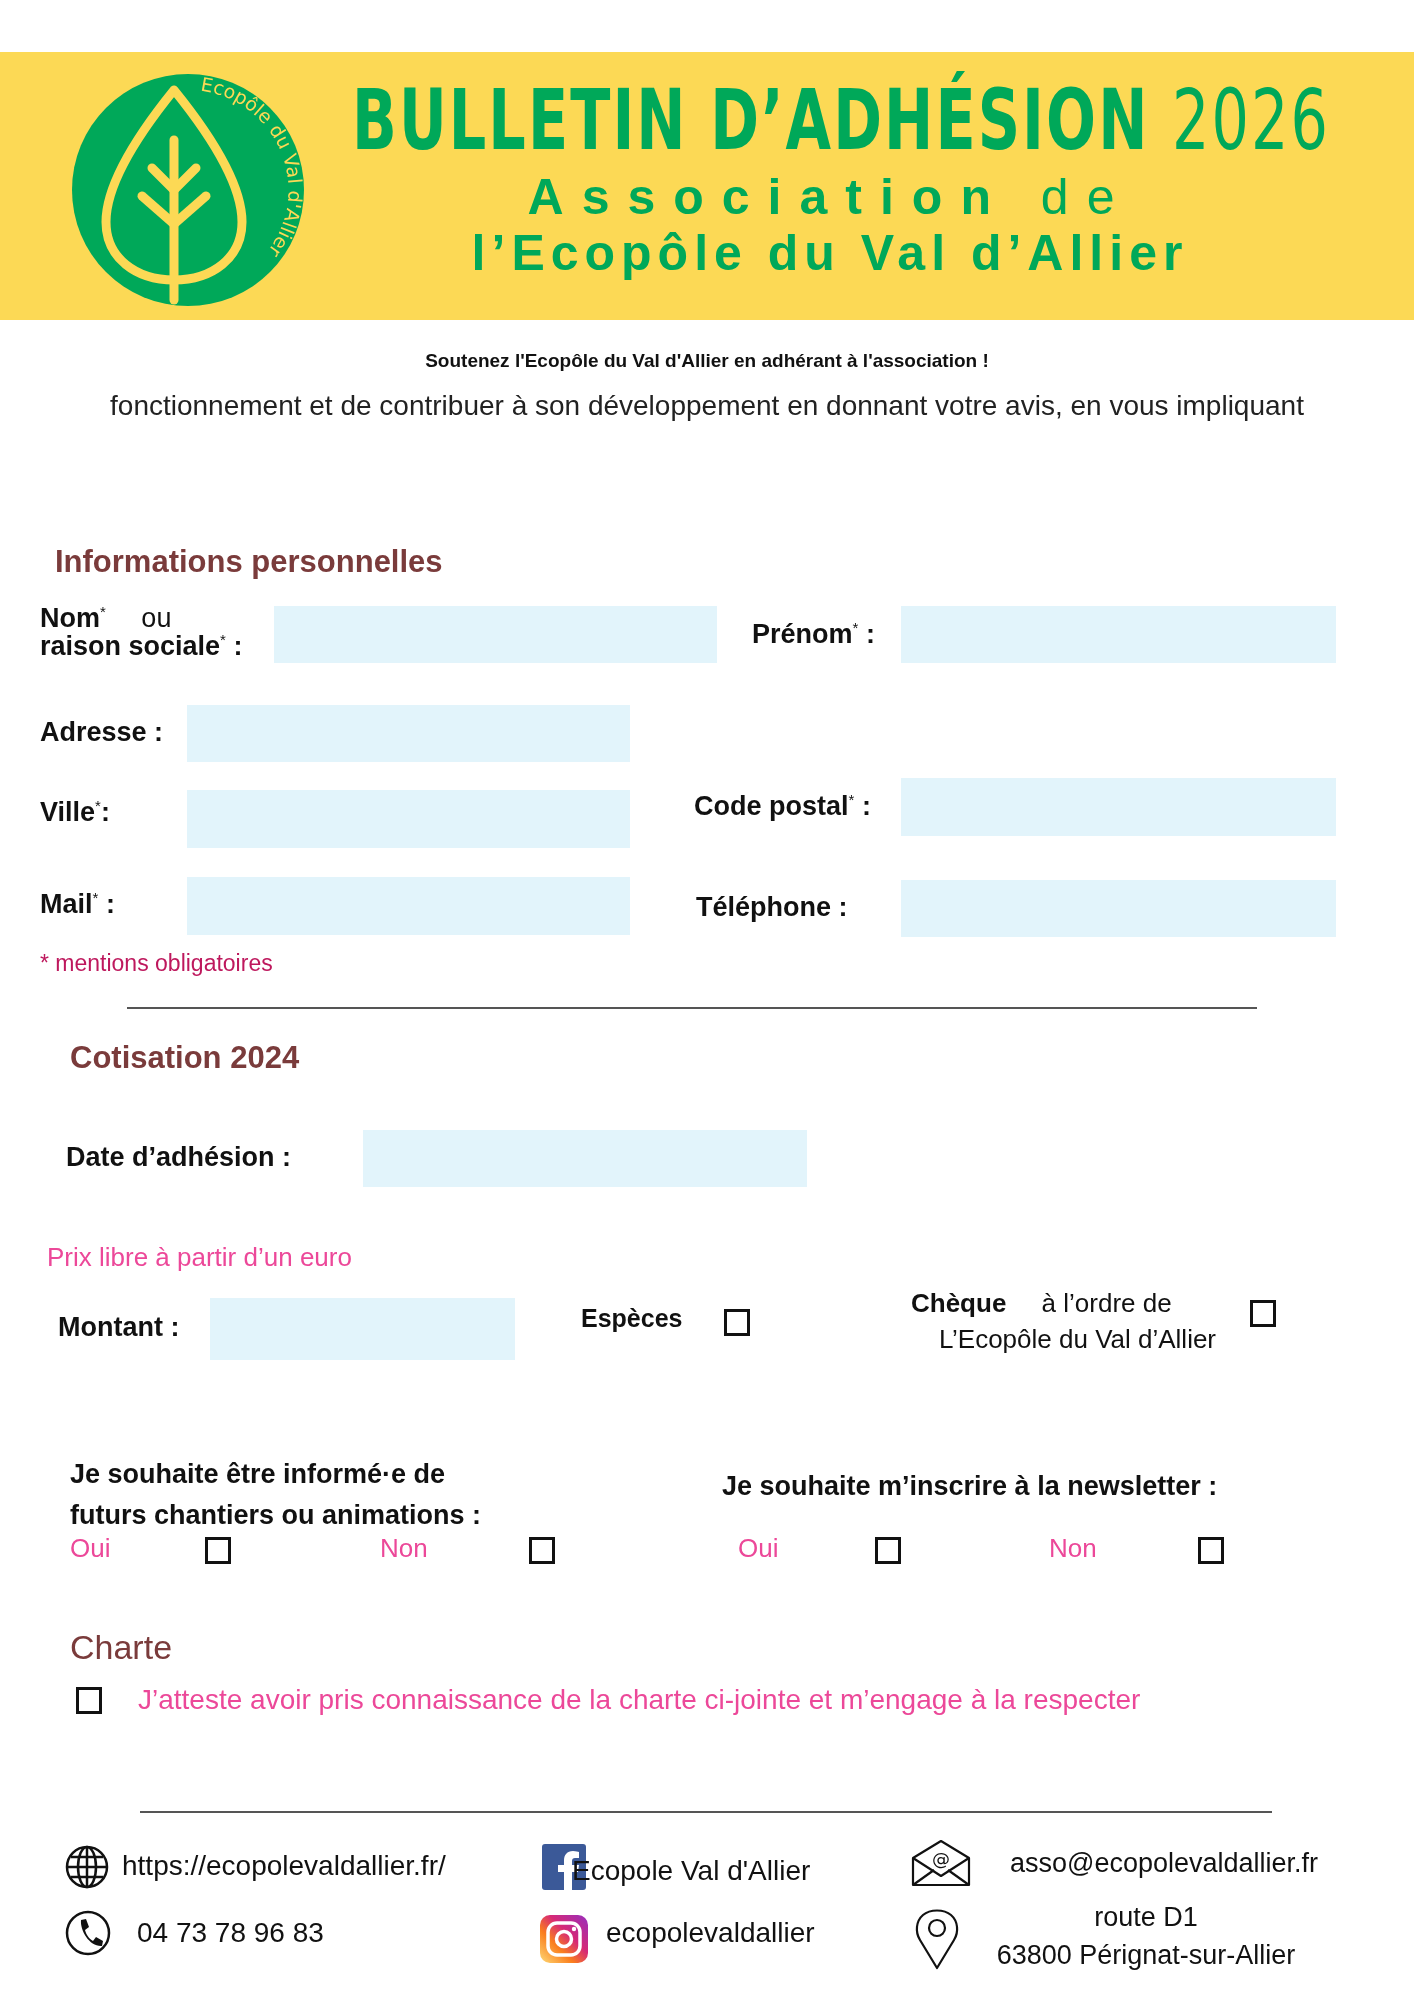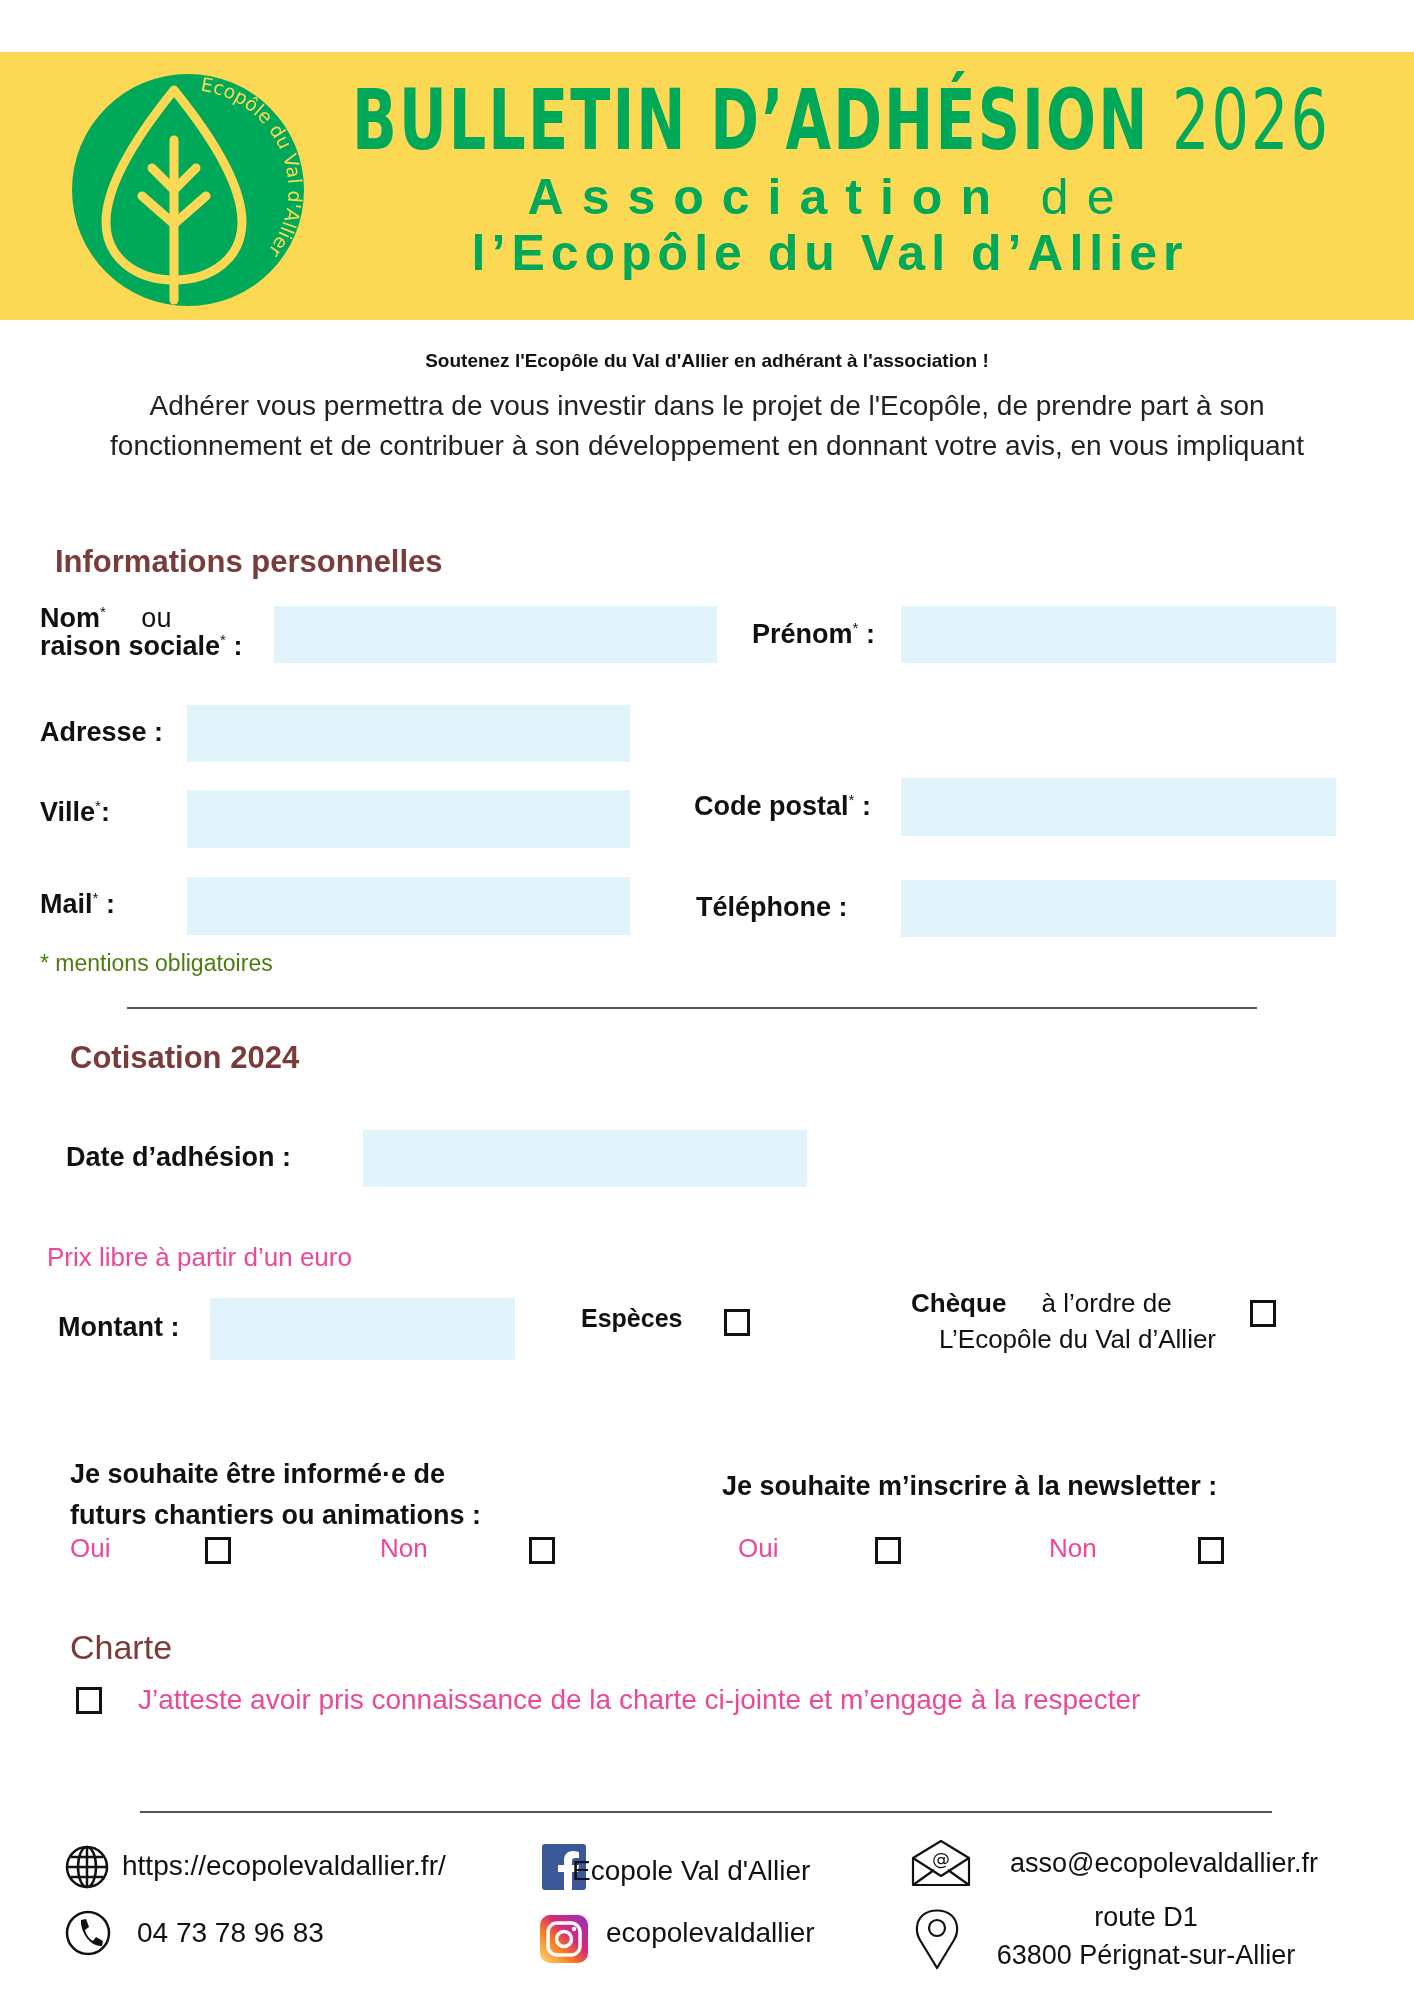--- a/index.html
+++ b/index.html
@@ -27,21 +27,21 @@
   .section-title { color: #7a3b3b; font-weight: bold; font-size: 31px; }
   .section-title.light { font-weight: normal; }
   .label { font-size: 27px; line-height: 1.05; white-space: nowrap; }
   .label b { font-weight: bold; }
   .label .norm { font-weight: normal; margin-left: 28px; }
   .label sup { font-size: 15px; vertical-align: 10px; font-weight: normal; }
   .field { background: #e2f4fb; border: none; outline: none; font-size: 24px; padding: 0 10px;
            font-family: "Liberation Sans", sans-serif; }
   .cb { width: 26px; height: 27px; border: 3px solid #111; background: #fff; cursor: pointer; }
   .hr { height: 2px; background: #555; }
-  .small { font-size: 23px; color: #4d7c0f; }
+  .small { font-size: 23px; color: #be185d; }
   .thin { font-size: 26px; color: #ec4899; }
 
   
   .f-text { font-size: 28px; color: #111; white-space: nowrap; }
   .f-icon { width: 46px; height: 46px; }
 </style>
 </head>
 <body>
 
 <div class="abs band"></div>
@@ -69,21 +69,20 @@
   <span class="year">2026</span>
 </div>
 <div class="abs sub1">
   <span>Association</span>
   <span class="de">de</span>
 </div>
 <div class="abs sub2">l’Ecopôle du Val d’Allier</div>
 
 <div class="abs intro-bold">Soutenez l'Ecopôle du Val d'Allier en adhérant à l'association !</div>
 <div class="abs intro-body">
-  <div>Adhérer vous permettra de vous investir dans le projet de l'Ecopôle, de prendre part à son</div>
   <div>fonctionnement et de contribuer à son développement en donnant votre avis, en vous impliquant</div>
 </div>
 
 <div class="abs section-title" style="left:55px; top:544px;">Informations personnelles</div>
 
 <div class="abs label" style="left:40px; top:604px;">
   <div><b>Nom</b><sup>*</sup> <span class="norm">ou</span></div>
   <div><b>raison sociale</b><sup>*</sup> <b>:</b></div>
 </div>
 <input class="abs field" style="left: 274px; top: 606px; width: 443px; height: 57px;" value="">

